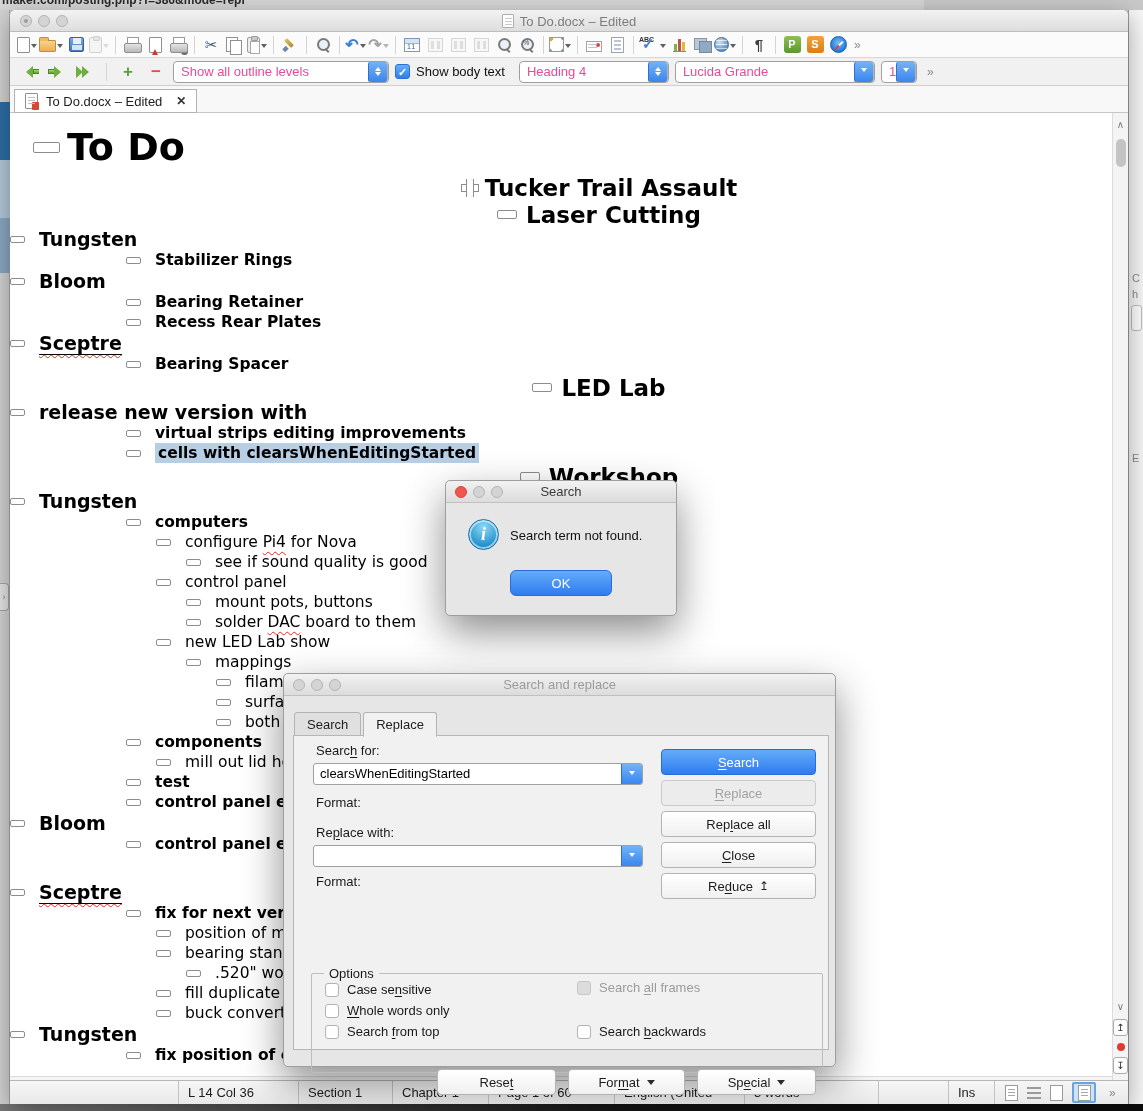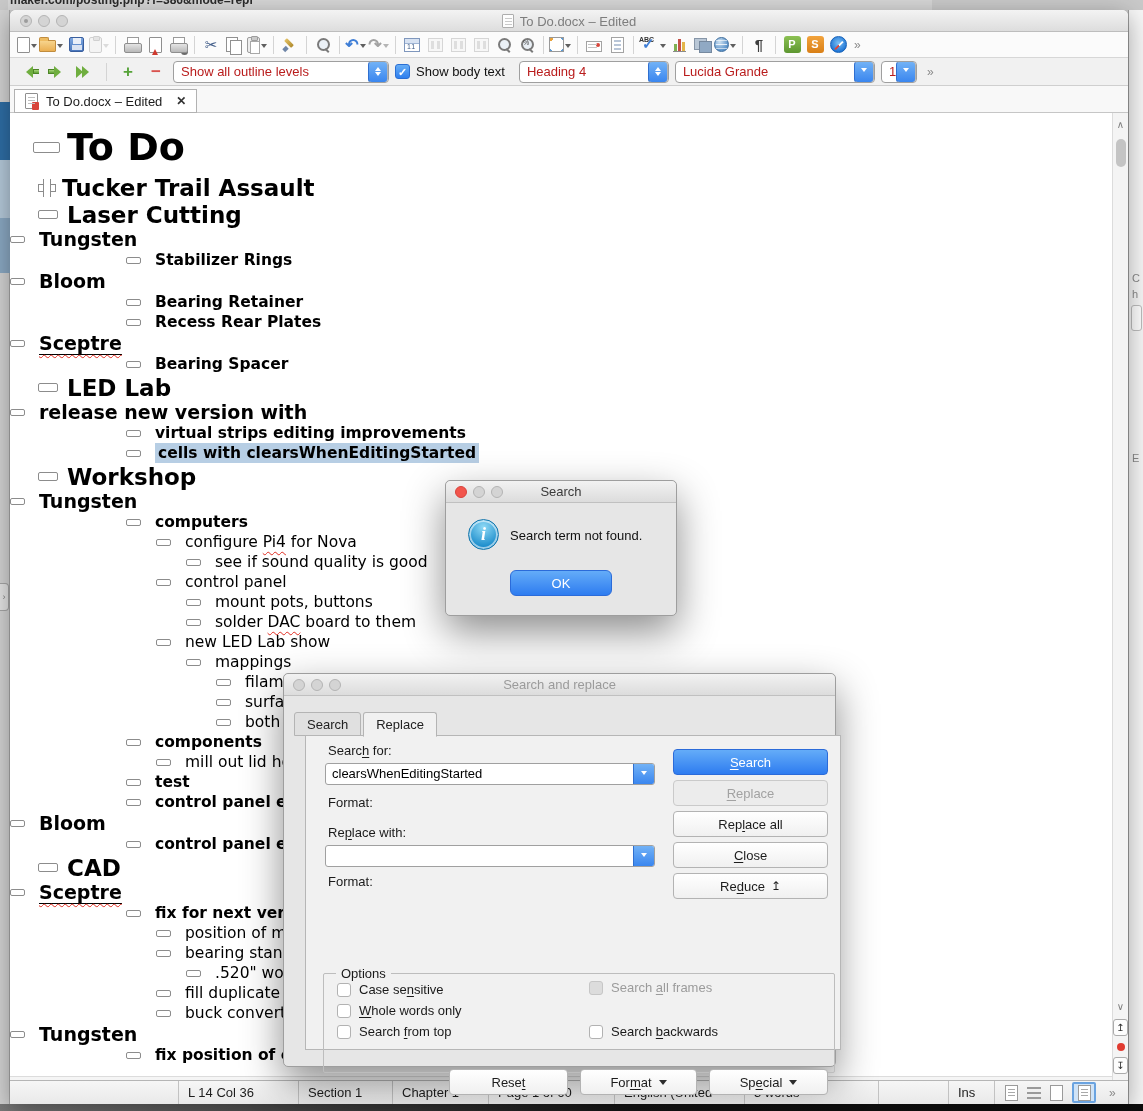--- a/index.html
+++ b/index.html
@@ -1,21 +1,21 @@
 <!DOCTYPE html>
 <html><head>
 <meta charset="utf-8">
 <style>
   html,body{margin:0;padding:0;background:#9a9a9a;}
   *{box-sizing:border-box;}
   .screen{position:relative;width:1143px;height:1111px;overflow:hidden;background:#c9c9c9;
     font-family:"Liberation Sans",sans-serif;-webkit-font-smoothing:antialiased;}
 
   
-  .bg-top{position:absolute;left:8px;top:0;width:924px;height:10px;background:#d6d6d6;overflow:hidden;}
+  .bg-top{position:absolute;left:0;top:0;width:924px;height:10px;background:#d6d6d6;overflow:hidden;}
   .bg-url{position:absolute;left:2px;top:-7px;font-size:12px;font-weight:bold;color:#2b2b2b;white-space:nowrap;}
   .bg-toptab{position:absolute;left:1016px;top:0;width:127px;height:10px;background:#262626;}
   .bg-left{position:absolute;left:0;top:10px;width:10px;height:1094px;background:#d2d2d2;border-right:1px solid #a8a8a8;}
   .bg-left .b1{position:absolute;left:0;top:92px;width:10px;height:58px;background:#2e6da4;}
   .bg-left .b2{position:absolute;left:0;top:150px;width:10px;height:58px;background:#b4c8d9;}
   .bg-left .b3{position:absolute;left:0;top:208px;width:10px;height:55px;background:#8aa8c2;}
   .bg-left .handle{position:absolute;left:0;top:573px;width:9px;height:28px;background:#e3e3e3;border:1px solid #a5a5a5;border-left:none;border-radius:0 4px 4px 0;color:#7e7e7e;font-size:9px;line-height:26px;text-align:center;}
   .bg-right{position:absolute;left:1128px;top:10px;width:15px;height:1094px;background:#f6f6f6;border-left:1px solid #9d9d9d;color:#8a8a8a;font-size:11px;}
   .bg-right span{position:absolute;left:3px;}
   .bg-right .frag-box{position:absolute;left:2px;top:295px;width:11px;height:26px;border:1px solid #bdbdbd;border-radius:3px;background:#fdfdfd;}
@@ -119,21 +119,21 @@
   .tb2{position:absolute;left:0;top:48px;width:100%;height:28px;background:#f1f1f1;border-bottom:1px solid #cfcfcf;
     display:flex;align-items:center;padding:0 8px;gap:6px;}
   .ga{display:inline-flex;align-items:center;height:16px;position:relative;}
   .ga .stem{width:6px;height:5px;background:linear-gradient(#a9d67c,#61a135);border:1px solid #4c8526;border-right:none;}
   .ga .head{width:0;height:0;border:6px solid transparent;}
   .ga.right .head{border-left:7px solid #6fae3f;}
   .ga.left .head{border-right:7px solid #6fae3f;}
   .gplus{color:#57a33a;font-size:17px;font-weight:bold;line-height:1;}
   .gminus{color:#d9534f;font-size:17px;font-weight:bold;line-height:1;}
   .combo{display:inline-flex;align-items:center;height:22px;background:#fff;border:1px solid #9f9f9f;border-radius:4px;overflow:hidden;}
-  .combo .val{flex:1;font-size:13px;color:#b91c1c;padding:0 7px;white-space:nowrap;overflow:hidden;}
+  .combo .val{flex:1;font-size:13px;color:#ec4899;padding:0 7px;white-space:nowrap;overflow:hidden;}
   .combo .btn{width:20px;height:22px;background:linear-gradient(#72b2f6,#3a86ef);border-left:1px solid #2f6fd0;
     display:flex;flex-direction:column;align-items:center;justify-content:center;gap:1px;flex:0 0 20px;}
   .tri-up{width:0;height:0;border:3px solid transparent;border-bottom:4px solid #fff;}
   .tri-dn{width:0;height:0;border:3px solid transparent;border-top:4px solid #fff;}
   .cb{display:inline-block;width:15px;height:15px;border-radius:3px;border:1px solid #2a6fd4;
     background:linear-gradient(#67aef6,#2f7fee);color:#fff;font-size:11px;line-height:14px;text-align:center;font-weight:bold;}
   .lbl13{font-size:13px;color:#111;}
 
   
   .tabbar{position:absolute;left:0;top:76px;width:100%;height:27px;background:#f8f8f8;border-bottom:1px solid #c6c6c6;}
@@ -146,21 +146,21 @@
   .outline{position:absolute;left:0;top:7px;width:100%;font-family:"DejaVu Sans",sans-serif;color:#000;}
   .row{display:flex;align-items:center;white-space:nowrap;}
   .row .minus{display:inline-block;background:#fff;border:1.5px solid #8c8c8c;border-radius:2px;flex:0 0 auto;}
   .row .plus{display:none;position:relative;width:18px;height:18px;flex:0 0 auto;}
   .plus i{position:absolute;background:#fff;border:1.5px solid #8c8c8c;}
   .plus .ph{left:0;top:5px;width:18px;height:8px;}
   .plus .pv{left:5px;top:0;width:8px;height:18px;border-top:none;border-bottom:none;}
   .row.mk-plus .plus{display:inline-block;}
   .lv0{height:54px;font-size:38px;font-weight:bold;padding-left:23px;}
   .lv0 .minus{width:27px;height:11px;margin-right:7px;}
-  .lv1{height:27px;font-size:23px;font-weight:bold;padding-left:28px;}
+  .lv1{height:27px;font-size:23px;font-weight:bold;padding-left:76px;justify-content:center;}
   .lv1 .minus{width:20px;height:9px;margin-right:9px;}
   .lv1 .plus{margin-right:6px;}
   .lv2{height:22px;font-size:19px;font-weight:bold;}
   .lv2 .minus{width:15px;height:7px;margin-right:14px;}
   .lv3{height:20px;font-size:15.5px;font-weight:bold;padding-left:116px;}
   .lv4{height:20px;font-size:15.5px;padding-left:146px;}
   .lv5{height:20px;font-size:15.5px;padding-left:176px;}
   .lv6{height:20px;font-size:15.5px;padding-left:206px;}
   .lv3 .minus,.lv4 .minus,.lv5 .minus,.lv6 .minus{width:15px;height:7px;margin-right:14px;}
   .otext.selected{background:#b7cee4;padding:1px 3px;}
@@ -220,21 +220,21 @@
   .btn.primary{background:linear-gradient(#64acf8,#2e7cf0);border-color:#2b6bd9;color:#fff;}
   .btn.disabled{background:#ececec;border-color:#cacaca;color:#a2a2a2;}
   .alert .ok{position:absolute;left:64px;top:89px;width:102px;height:26px;border-radius:6px;}
 
   .rep{left:283px;top:673px;width:553px;height:394px;z-index:50;}
   .rep .cap{color:#9b9b9b;}
   .tabs{position:absolute;left:10px;top:38px;height:24px;display:flex;}
   .rtab{height:24px;padding:0 12px;font-size:13px;color:#222;display:flex;align-items:center;
     background:#e0e0e0;border:1px solid #b4b4b4;border-radius:3px 3px 0 0;margin-right:2px;}
   .rtab.active{background:#f1f1f1;height:25px;position:relative;z-index:2;border-bottom-color:#f1f1f1;}
-  .panel{position:absolute;left:9px;top:61px;width:536px;height:315px;background:#f1f1f1;border:1px solid #b6b6b6;margin-left:12px;}
+  .panel{position:absolute;left:9px;top:61px;width:536px;height:315px;background:#f1f1f1;border:1px solid #b6b6b6;}
   .flabel{position:absolute;font-size:13px;color:#1a1a1a;}
   .flabel u,.btn u,.cbl u{text-decoration:underline;text-underline-offset:2px;}
   .fcombo{position:absolute;display:flex;height:22px;background:#fff;border:1px solid #a0a0a0;border-radius:3px;overflow:hidden;}
   .fcombo .val{flex:1;font-size:13px;color:#000;padding:2px 6px;white-space:nowrap;}
   .fcombo .btn2{width:21px;background:linear-gradient(#72b2f6,#3a86ef);border-left:1px solid #2f6fd0;
     display:flex;align-items:center;justify-content:center;}
   .colbtn{position:absolute;left:367px;width:155px;height:26px;}
   .groupbox{position:absolute;left:17px;top:237px;width:512px;height:100px;border:1px solid #bdbdbd;border-radius:2px;}
   .gb-label{position:absolute;left:12px;top:-8px;background:#f1f1f1;padding:0 5px;font-size:13px;color:#1a1a1a;}
   .optrow{position:absolute;display:flex;align-items:center;gap:8px;}

